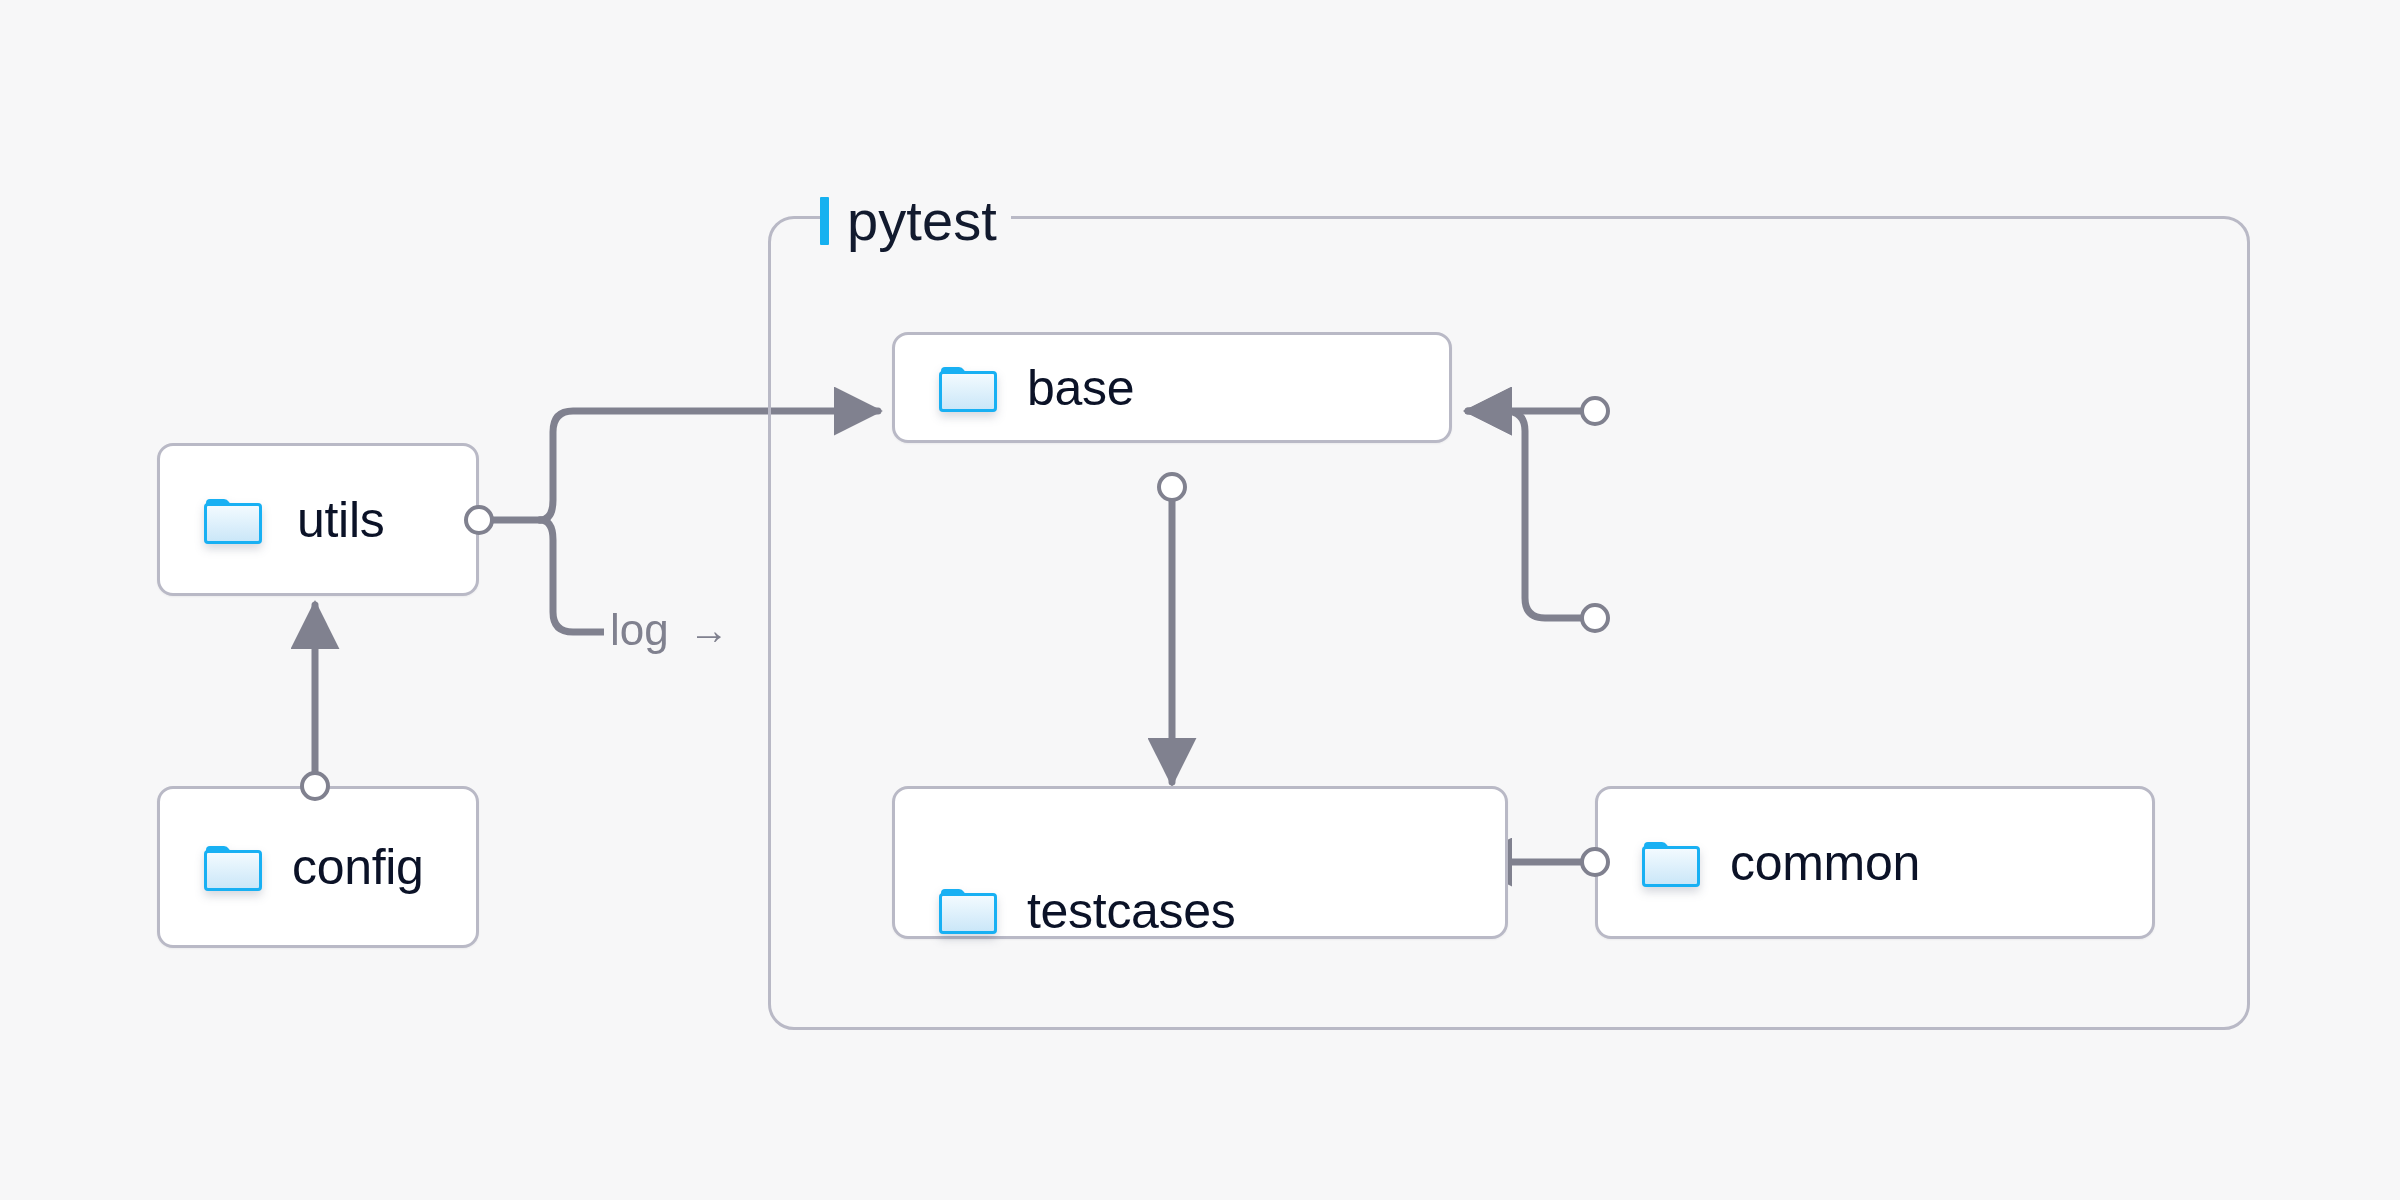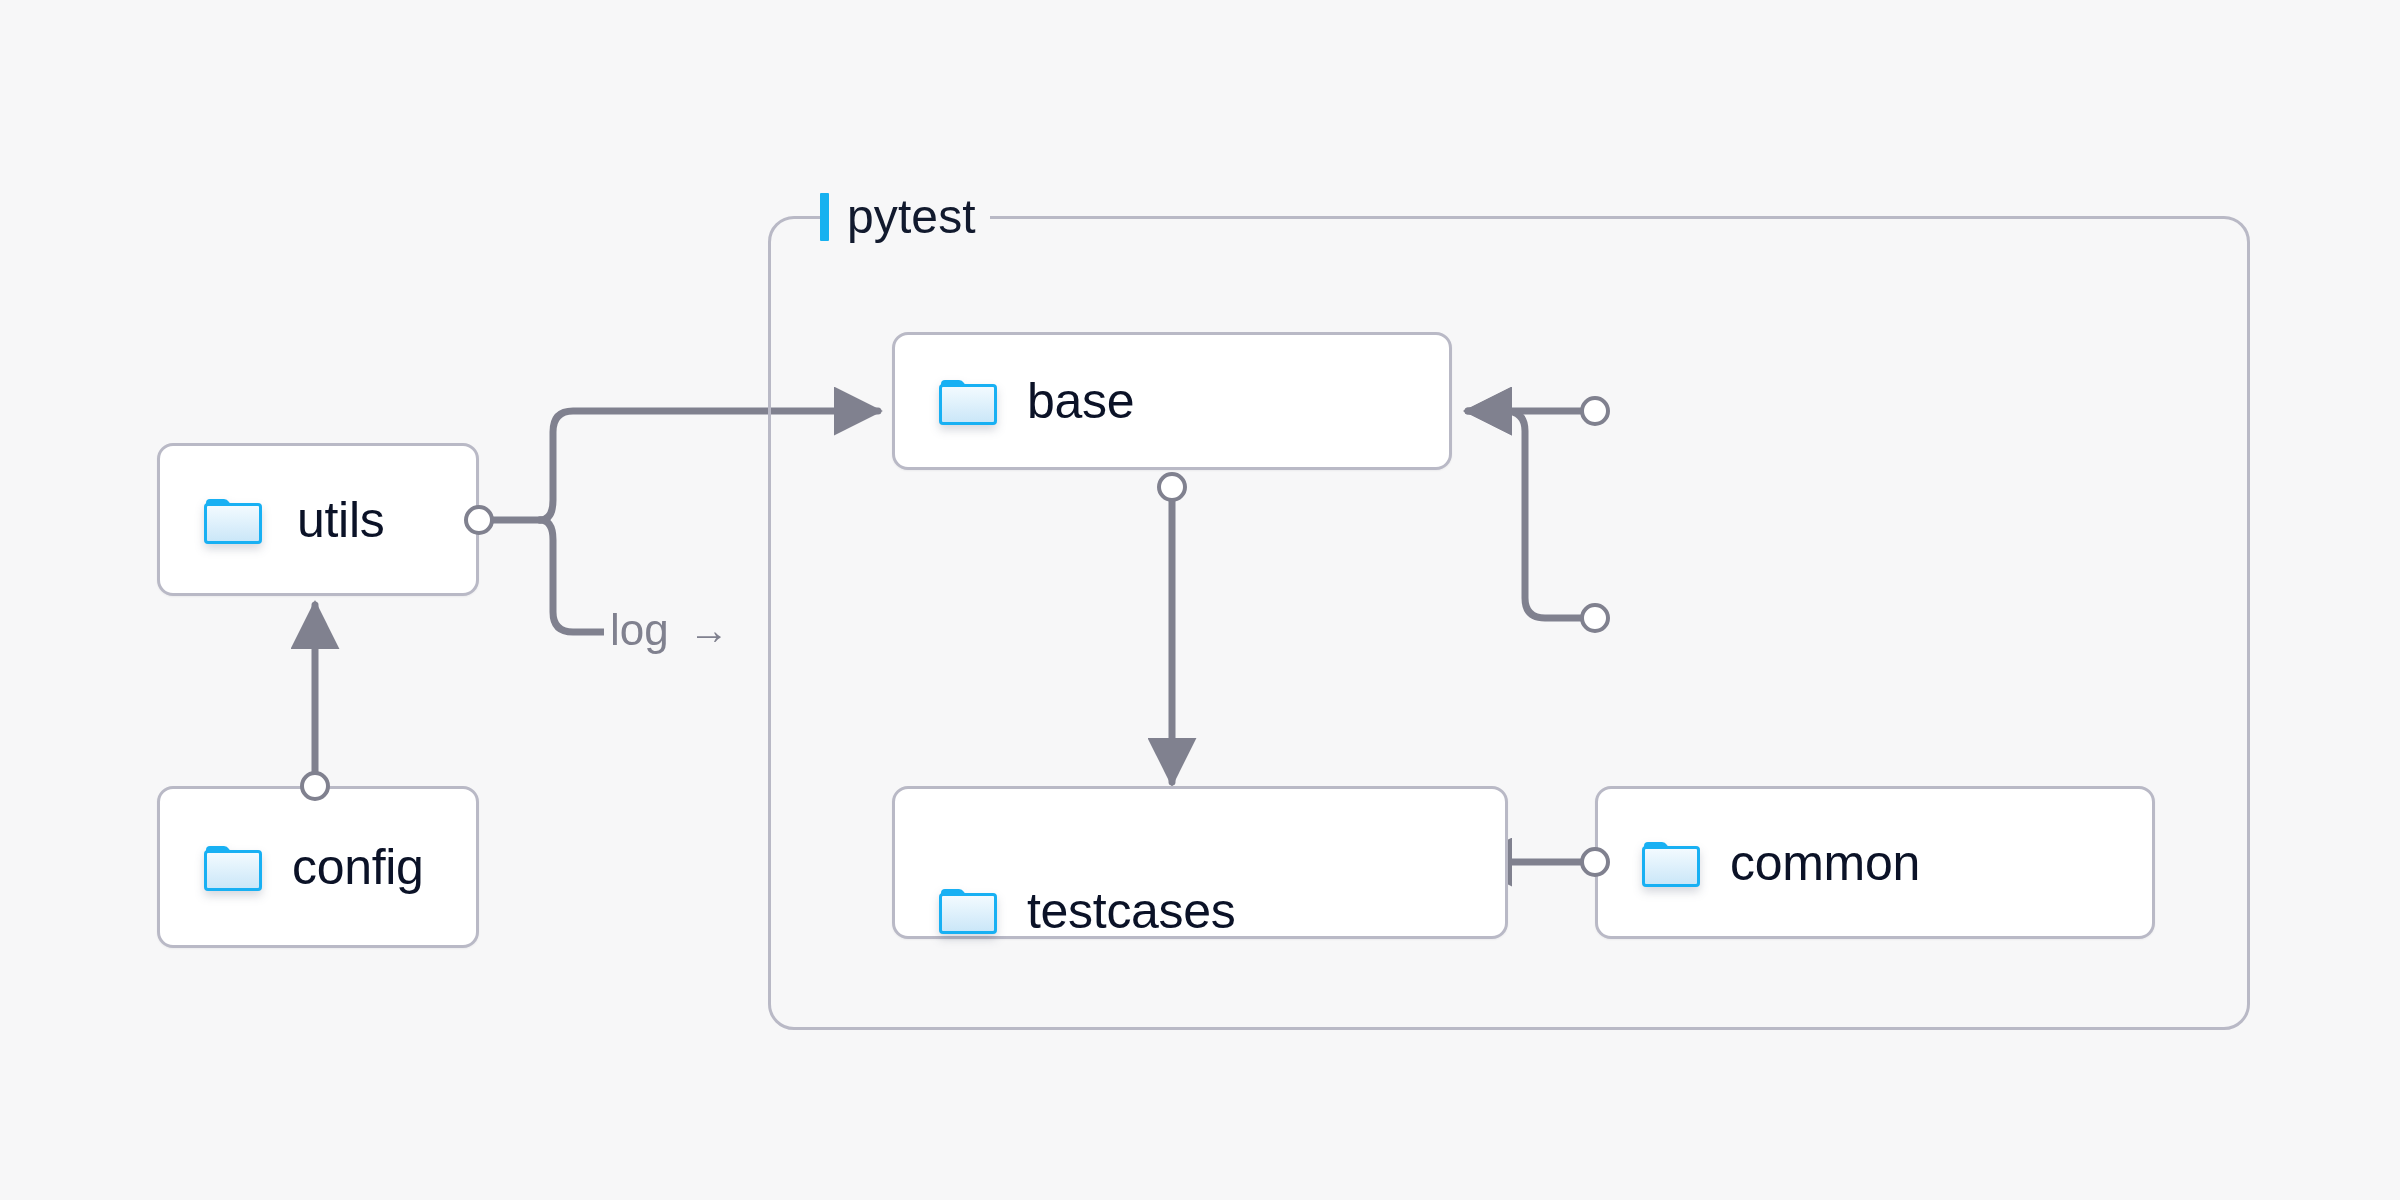--- a/index.html
+++ b/index.html
@@ -37,21 +37,21 @@
     white-space: nowrap;
   }
   .group-accent {
     width: 9px;
     height: 48px;
     background: #16b1f0;
     border-radius: 1px;
     flex: none;
   }
   .group-title {
-    font-size: 48px;
+    font-size: 56px;
     color: #121a2e;
     letter-spacing: 0.1px;
     line-height: 1;
   }
 
   
   .node {
     position: absolute;
     box-sizing: border-box;
     background: #ffffff;
@@ -176,21 +176,21 @@
     <span class="folder-icon">
       <svg viewBox="0 0 62 52" width="62" height="52" xmlns="http://www.w3.org/2000/svg">
         <path d="M4 9 Q4 5 8 5 L22 5 Q25 5 27 8 L29 11 L4 11 Z" fill="#18b0f3"></path>
         <rect x="3.5" y="10.5" width="55" height="38" rx="2.5" fill="url(#folderGrad)" stroke="#18b0f3" stroke-width="3"></rect>
       </svg>
     </span>
     <span class="node-label">config</span>
   </div>
   <span class="port" style="left:300px; top:771px;"></span>
 
-  <div class="node" style="left:892px; top:332px; width:560px; height:138px;">
+  <div class="node" style="left:892px; top:332px; width:560px; height:111px;">
     <span class="folder-icon">
       <svg viewBox="0 0 62 52" width="62" height="52" xmlns="http://www.w3.org/2000/svg">
         <path d="M4 9 Q4 5 8 5 L22 5 Q25 5 27 8 L29 11 L4 11 Z" fill="#18b0f3"></path>
         <rect x="3.5" y="10.5" width="55" height="38" rx="2.5" fill="url(#folderGrad)" stroke="#18b0f3" stroke-width="3"></rect>
       </svg>
     </span>
     <span class="node-label">base</span>
   </div>
   <span class="port" style="left:1157px; top:472px;"></span>
 

